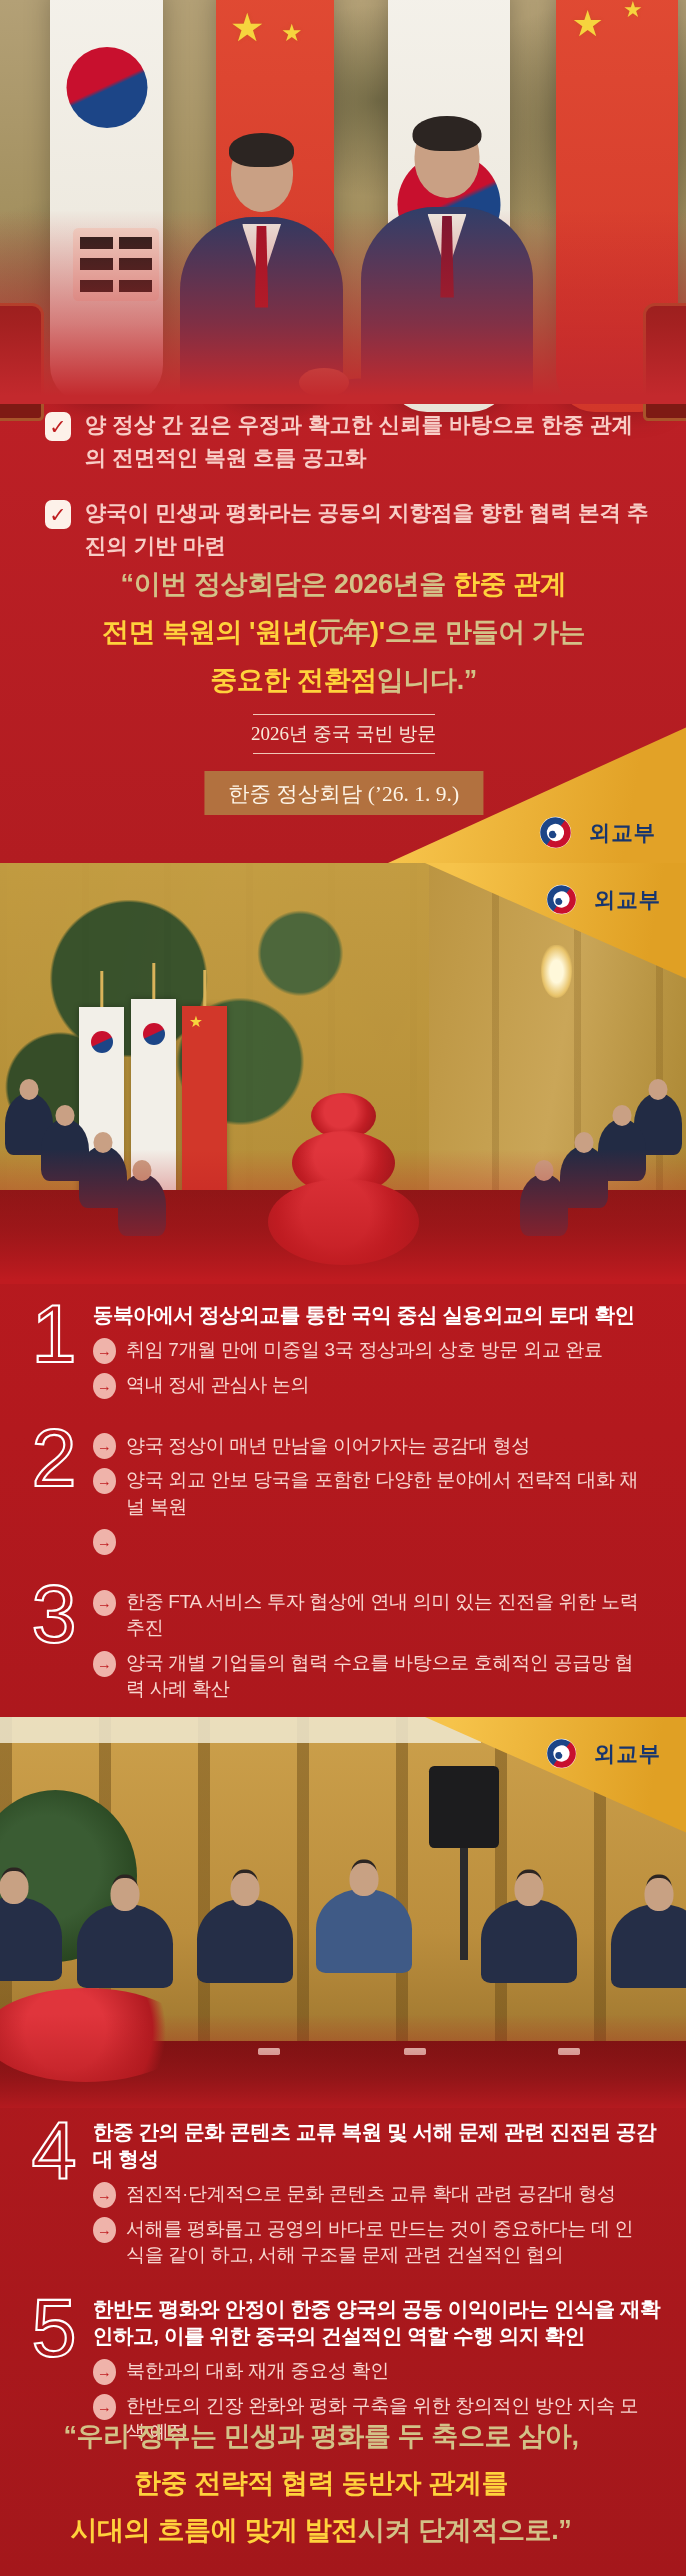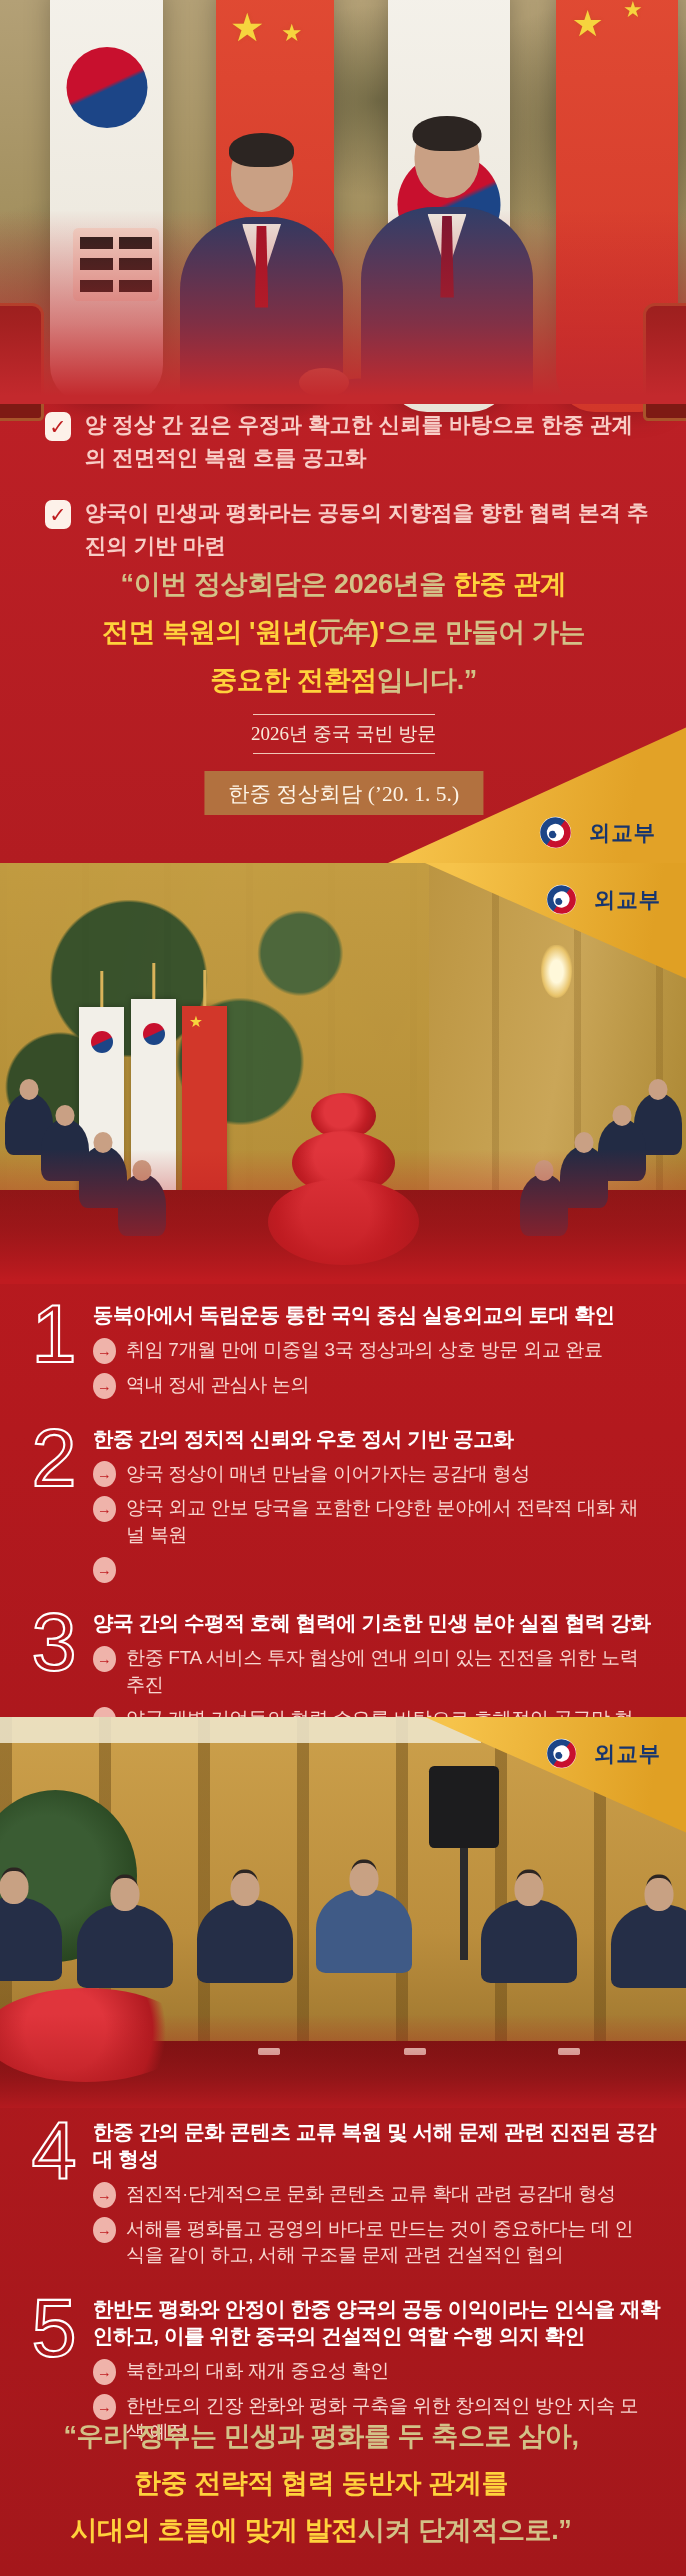--- a/index.html
+++ b/index.html
@@ -195,21 +195,21 @@
       <div><span class="hl">전면 복원의 '원년(</span><span class="pale">元年</span><span class="hl">)'</span><span class="pale">으로 만들어 가는</span></div>
       <div><span class="hl">중요한 전환점</span><span class="pale">입니다.”</span></div>
     </div>
 
     <div class="visit-label">
       <span class="rule"></span>
       <span class="vl-text">2026년 중국 국빈 방문</span>
       <span class="rule"></span>
     </div>
 
-    <div class="summit-btn">한중 정상회담 (’20. 1. 5.)</div>
+    <div class="summit-btn">한중 정상회담 (’26. 1. 9.)</div>
 
     <div class="wedge-b1"></div>
     <div class="mofa mofa1">
       <svg width="33" height="33" viewBox="0 0 40 40">
         <circle cx="20" cy="20" r="19" fill="#ffffff"></circle>
         <circle cx="20" cy="20" r="14.5" fill="none" stroke="#c8102e" stroke-width="8" stroke-dasharray="46 46" transform="rotate(-55 20 20)"></circle>
         <circle cx="20" cy="20" r="14.5" fill="none" stroke="#1c4587" stroke-width="8" stroke-dasharray="46 46" transform="rotate(125 20 20)"></circle>
         <circle cx="20" cy="20" r="8.5" fill="#ffffff"></circle>
         <circle cx="16.5" cy="22.5" r="4.5" fill="#1c4587"></circle>
         <circle cx="23.5" cy="17.5" r="4.5" fill="#ffffff"></circle>
@@ -254,39 +254,38 @@
           <circle cx="16.5" cy="22.5" r="4.5" fill="#1c4587"></circle>
           <circle cx="23.5" cy="17.5" r="4.5" fill="#ffffff"></circle>
         </svg>
         <span class="mofa-name">외교부</span>
       </div>
     </div>
     <div class="points points-a" id="points-a">
   <div class="sec">
     <div class="sec-num">1</div>
     <div class="sec-body">
-      <p class="sec-title">동북아에서 독립운동 통한 국익 중심 실용외교의 토대 확인</p>
+      <p class="sec-title">동북아에서 정상외교를 통한 국익 중심 실용외교의 토대 확인</p>
       <ul class="sec-bullets">
   <li>
     <span class="pill">→</span>
     <span class="bullet-text">취임 7개월 만에 미중일 3국 정상과의 상호 방문 외교 완료</span>
   </li>
 
   <li>
     <span class="pill">→</span>
     <span class="bullet-text">역내 정세 관심사 논의</span>
   </li>
 </ul>
     </div>
   </div>
 
   <div class="sec">
     <div class="sec-num">2</div>
     <div class="sec-body">
-      <p class="sec-title">한중 간의 정치적 신뢰와 우호 정서 기반 공고화</p>
       <ul class="sec-bullets">
   <li>
     <span class="pill">→</span>
     <span class="bullet-text">양국 정상이 매년 만남을 이어가자는 공감대 형성</span>
   </li>
 
   <li>
     <span class="pill">→</span>
     <span class="bullet-text">양국 외교 안보 당국을 포함한 다양한 분야에서 전략적 대화 채널 복원</span>
   </li>
@@ -294,21 +293,20 @@
   <li>
     <span class="pill">→</span>
   </li>
 </ul>
     </div>
   </div>
 
   <div class="sec">
     <div class="sec-num">3</div>
     <div class="sec-body">
-      <p class="sec-title">양국 간의 수평적 호혜 협력에 기초한 민생 분야 실질 협력 강화</p>
       <ul class="sec-bullets">
   <li>
     <span class="pill">→</span>
     <span class="bullet-text">한중 FTA 서비스 투자 협상에 연내 의미 있는 진전을 위한 노력 추진</span>
   </li>
 
   <li>
     <span class="pill">→</span>
     <span class="bullet-text">양국 개별 기업들의 협력 수요를 바탕으로 호혜적인 공급망 협력 사례 확산</span>
   </li>

